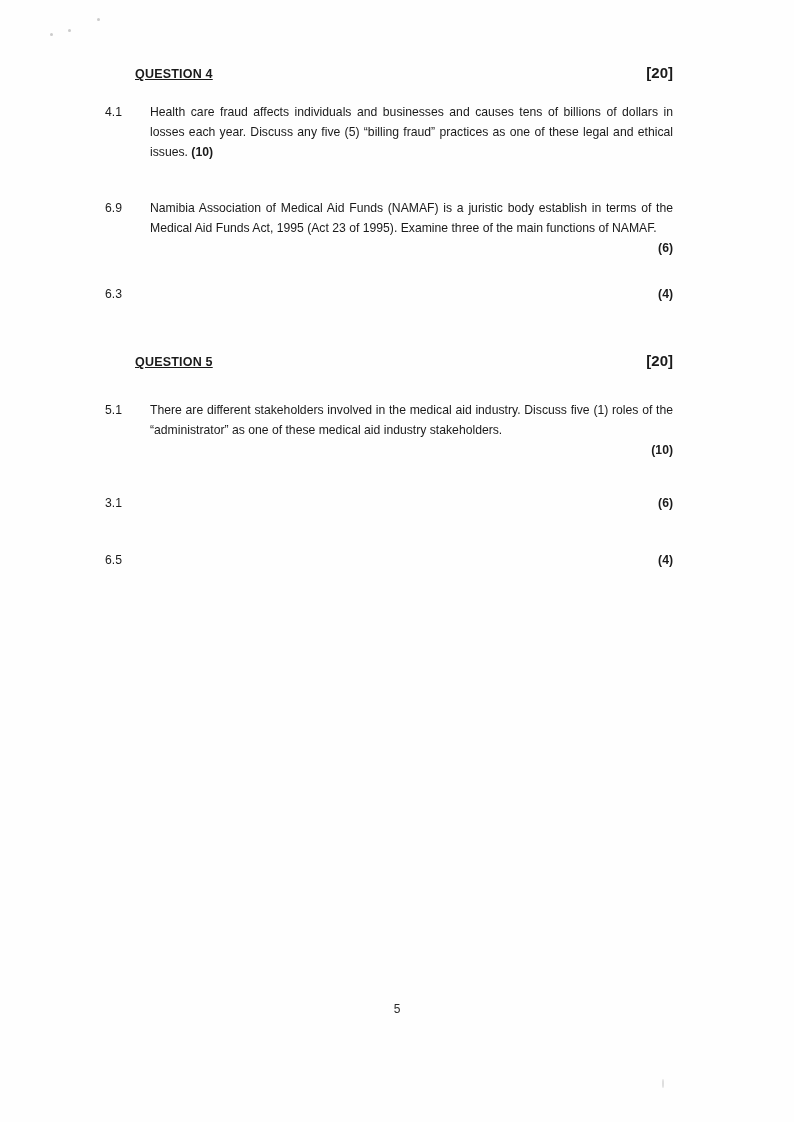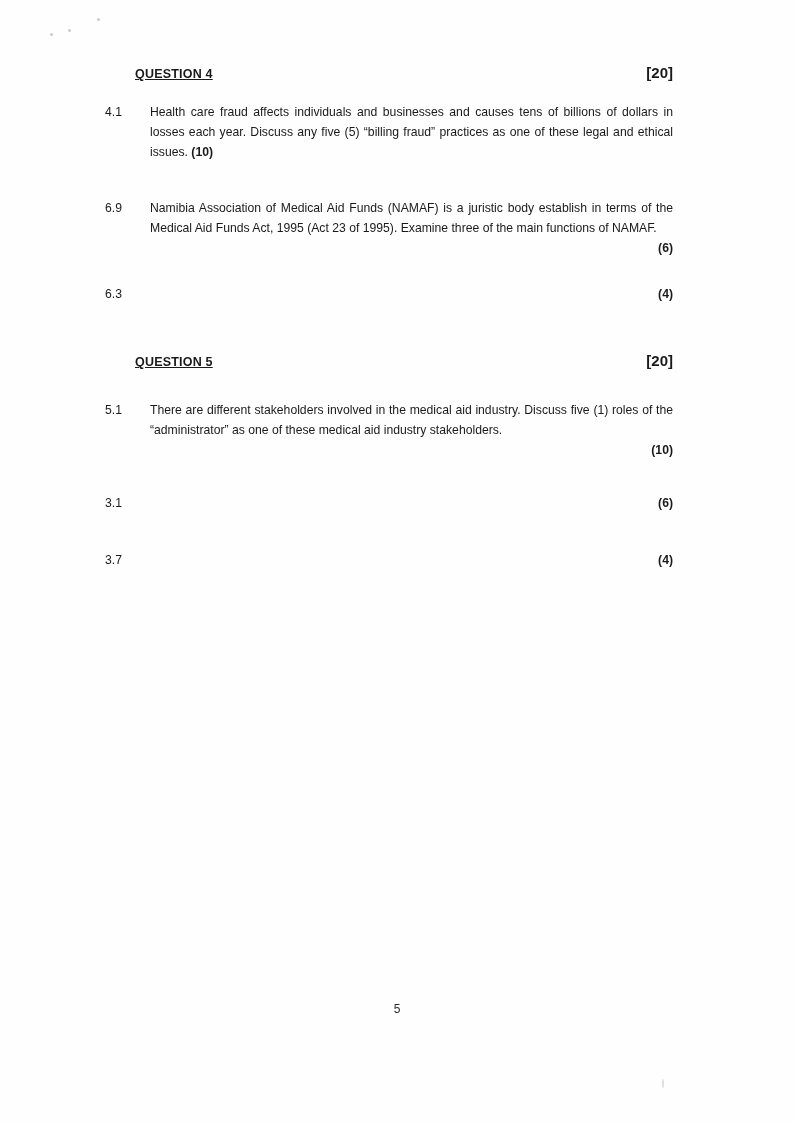--- a/index.html
+++ b/index.html
@@ -171,21 +171,21 @@
     <div class="item">
       <div class="num">3.1</div>
       <div class="body">
         <span class="inline-marks">(6)</span>
       </div>
     </div>
 
     <div class="sp-q52-53"></div>
 
     <div class="item">
-      <div class="num">3.7</div>
+      <div class="num">6.5</div>
       <div class="body">
         <span class="inline-marks">(4)</span>
       </div>
     </div>
 
   </div>
 
   <div class="page-number">5</div>
 
 </div>

